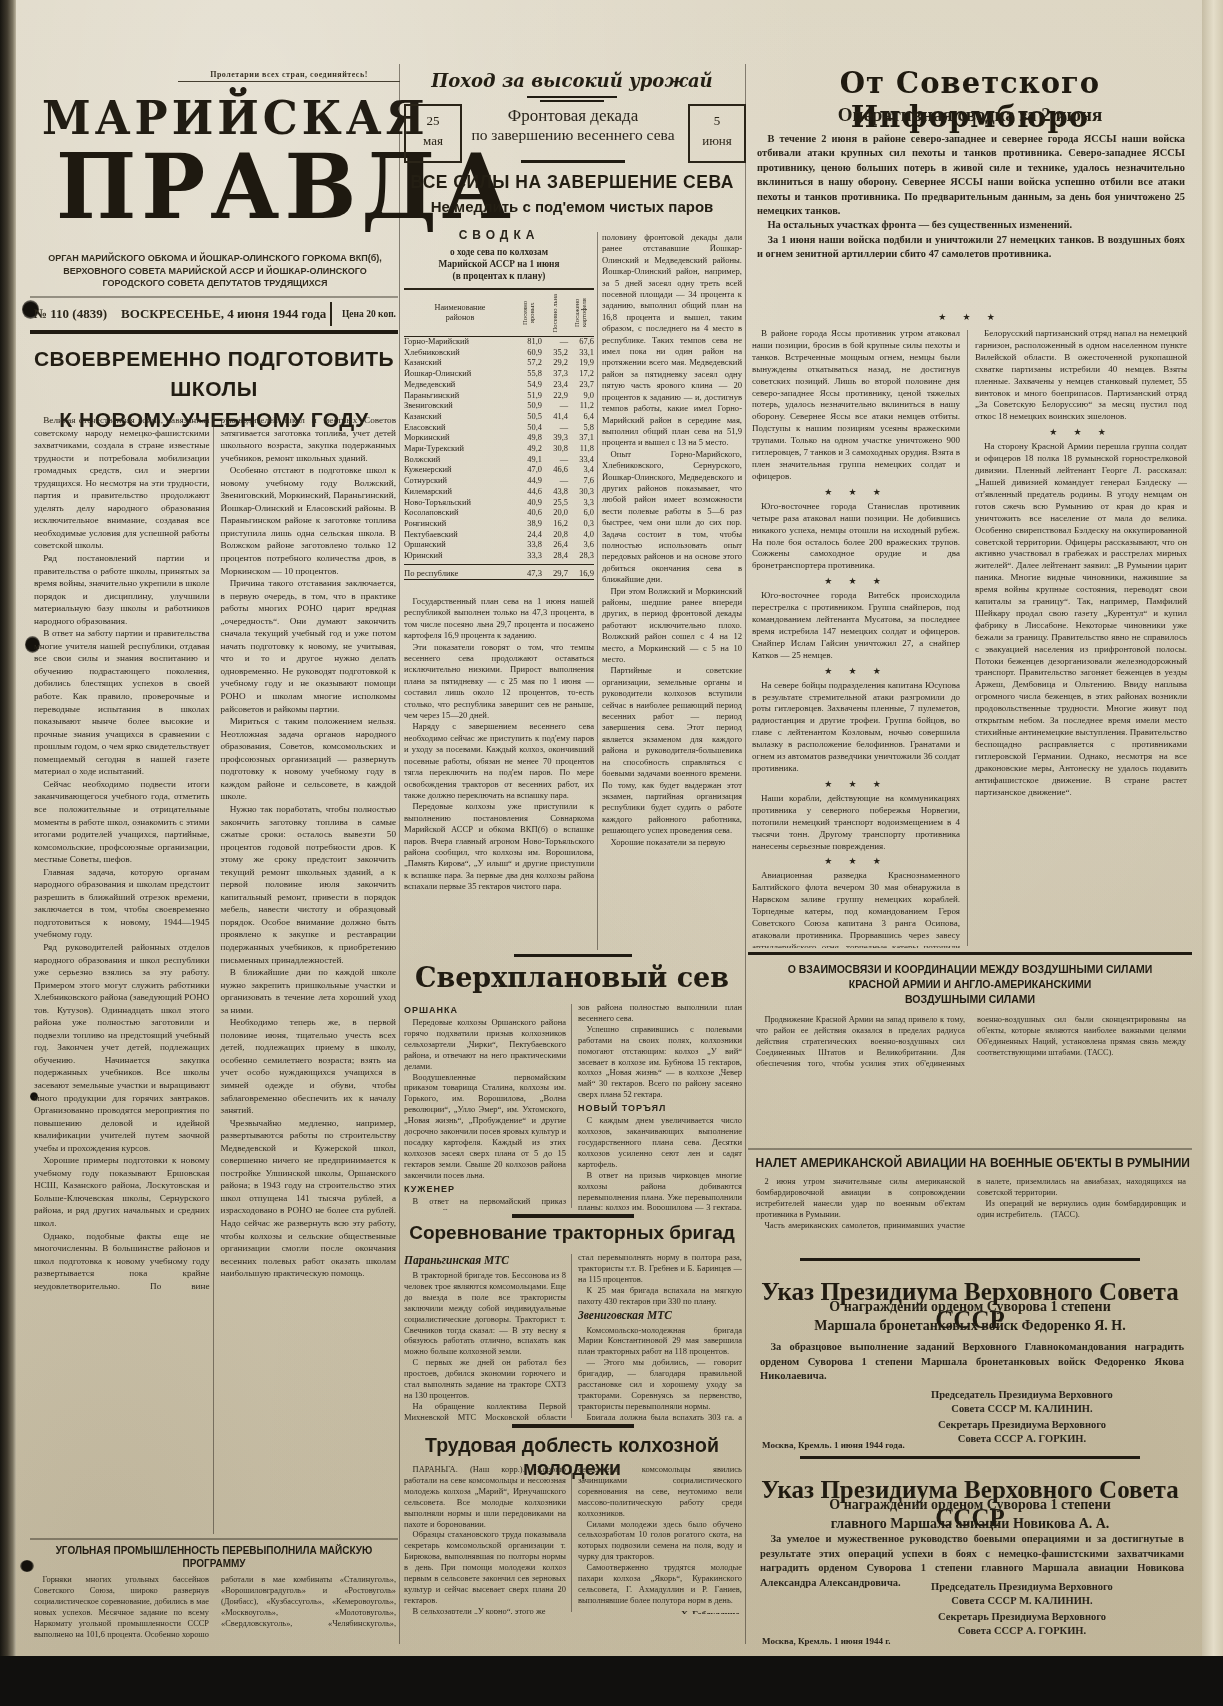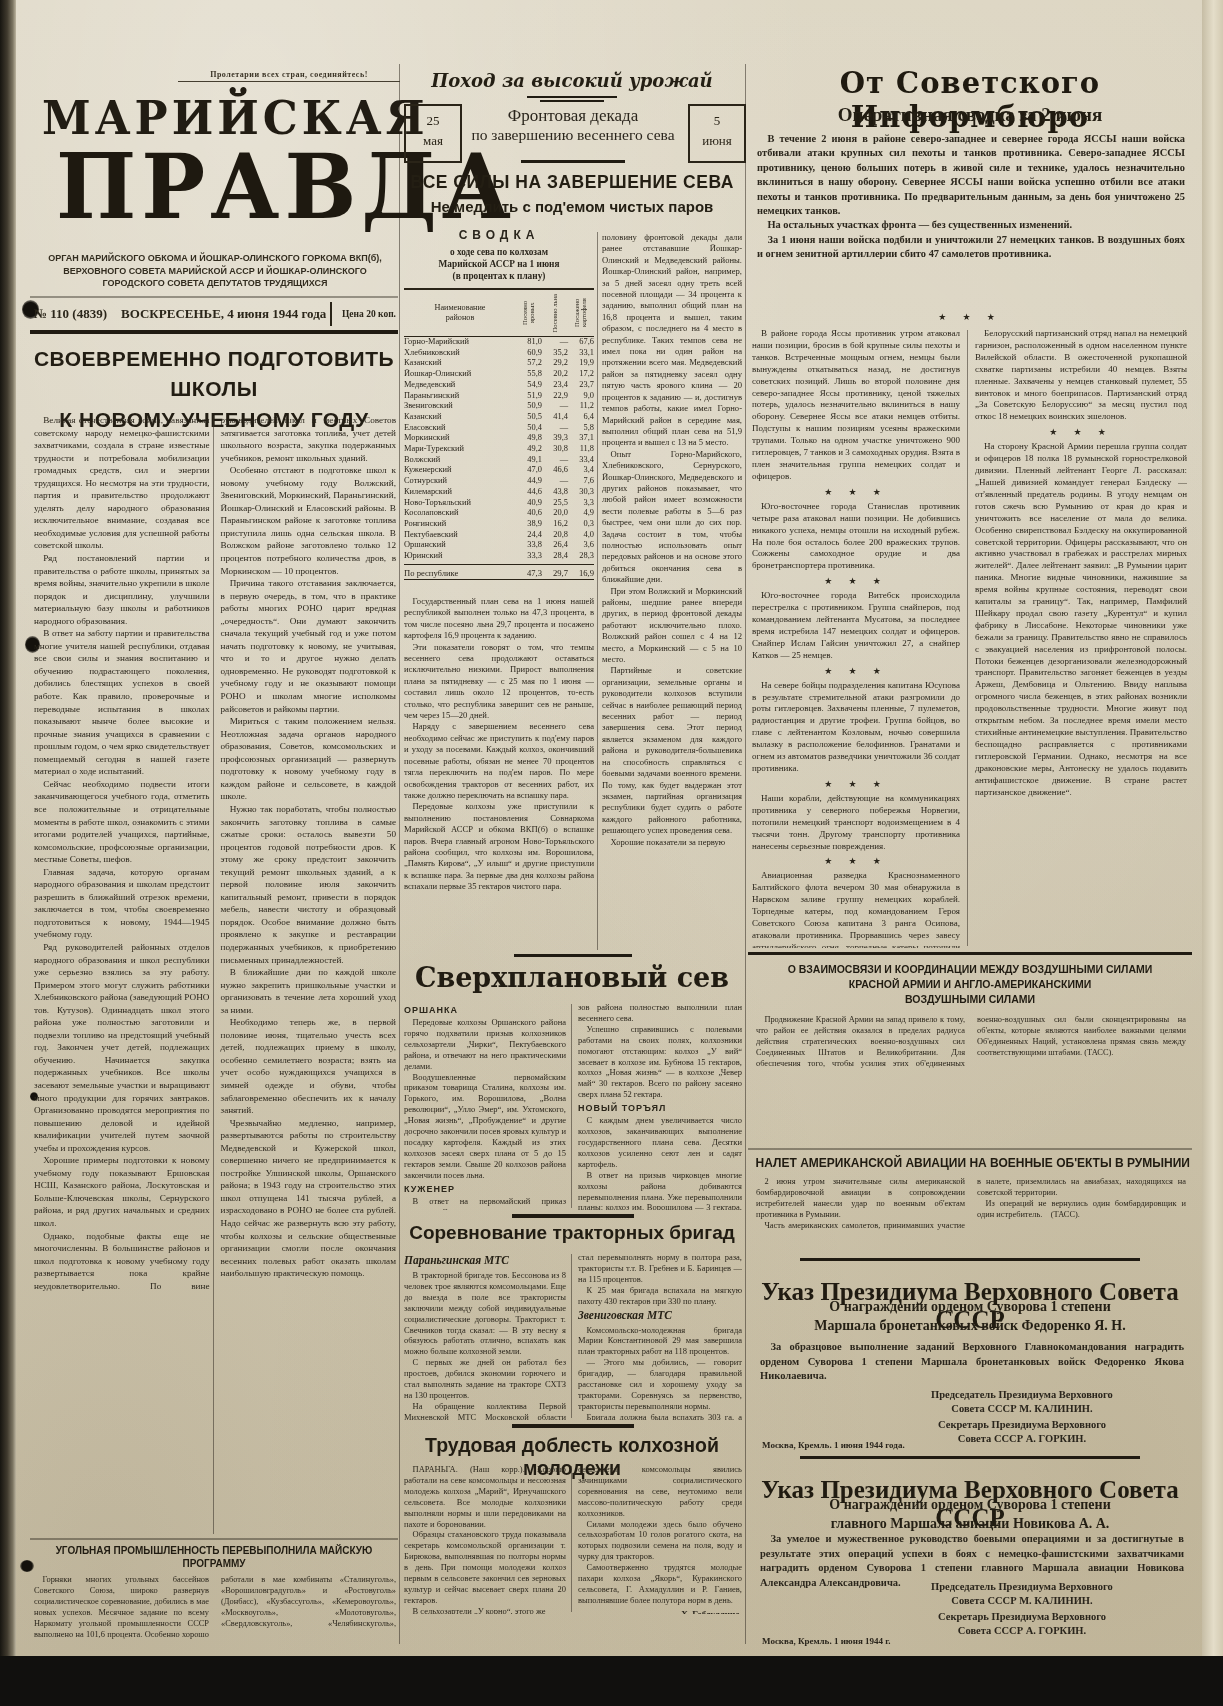--- a/index.html
+++ b/index.html
@@ -186,21 +186,21 @@
         </div>
         <div class="trow">
           <span class="tc tc0">Казанский</span>
           <span class="tc tc1">57,2</span>
           <span class="tc tc2">29,2</span>
           <span class="tc tc3">19,9</span>
         </div>
         <div class="trow">
           <span class="tc tc0">Йошкар-Олинский</span>
           <span class="tc tc1">55,8</span>
-          <span class="tc tc2">20,2</span>
+          <span class="tc tc2">37,3</span>
           <span class="tc tc3">17,2</span>
         </div>
         <div class="trow">
           <span class="tc tc0">Медведевский</span>
           <span class="tc tc1">54,9</span>
           <span class="tc tc2">23,4</span>
           <span class="tc tc3">23,7</span>
         </div>
         <div class="trow">
           <span class="tc tc0">Параньгинский</span>
@@ -265,21 +265,21 @@
         <div class="trow">
           <span class="tc tc0">Ново-Торъяльский</span>
           <span class="tc tc1">40,9</span>
           <span class="tc tc2">25,5</span>
           <span class="tc tc3">3,3</span>
         </div>
         <div class="trow">
           <span class="tc tc0">Косолаповский</span>
           <span class="tc tc1">40,6</span>
           <span class="tc tc2">20,0</span>
-          <span class="tc tc3">4,9</span>
+          <span class="tc tc3">6,0</span>
         </div>
         <div class="trow">
           <span class="tc tc0">Ронгинский</span>
           <span class="tc tc1">38,9</span>
           <span class="tc tc2">16,2</span>
           <span class="tc tc3">0,3</span>
         </div>
         <div class="trow">
           <span class="tc tc0">Пектубаевский</span>
           <span class="tc tc1">24,4</span>

